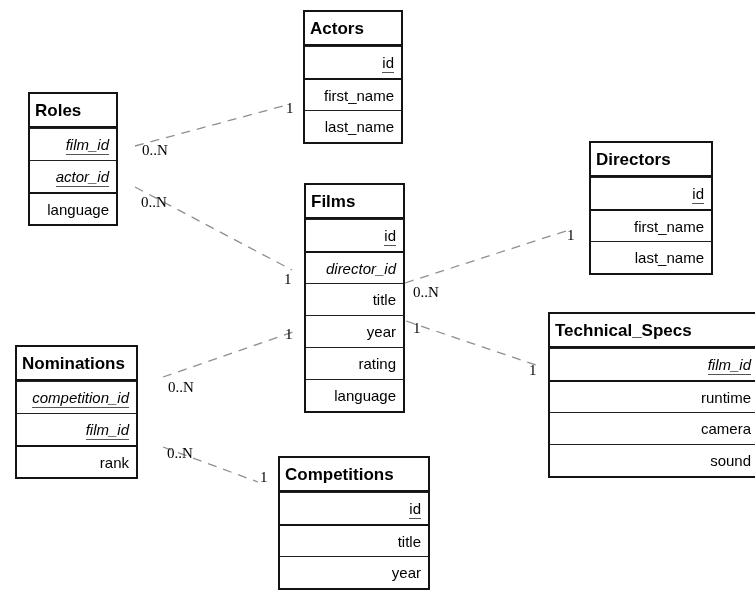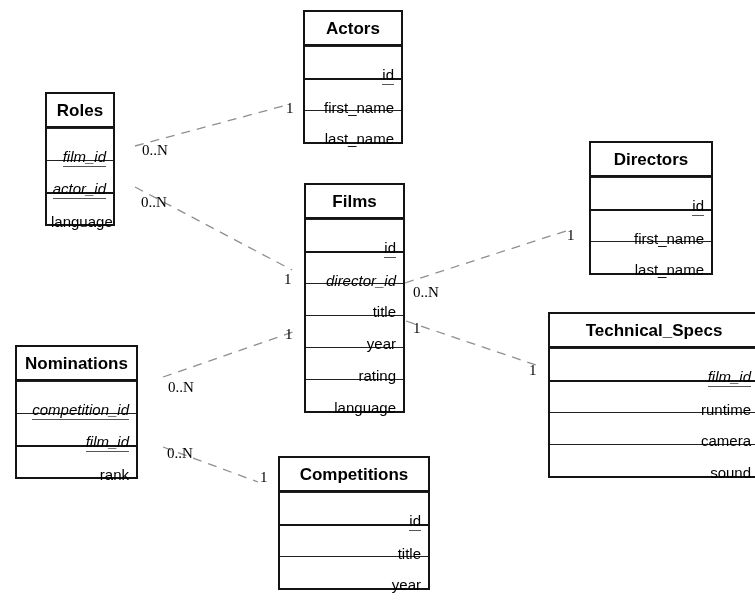--- a/index.html
+++ b/index.html
@@ -12,30 +12,29 @@
     overflow:hidden;
   }
   #wires{position:absolute;left:0;top:0;width:755px;height:604px;pointer-events:none;}
   .table{
     position:absolute;
     background:#fff;
     border:2px solid #141414;
   }
   .thead{
     height:34px;line-height:34px;
-    text-align:center;
     font-weight:bold;font-size:17px;color:#000;
     border-bottom:2px solid #141414;
     padding:0 5px;white-space:nowrap;
   }
   .trow{
     height:32px;line-height:32px;
     text-align:right;
     font-size:15px;color:#000;
-    padding:12px 7px 0 4px;white-space:nowrap;
+    padding:0 7px 0 4px;white-space:nowrap;
     border-top:1px solid #222;
   }
   .trow:first-of-type{border-top:none;}
   .trow.sep-heavy{border-top:2px solid #141414;}
   .fld{display:inline-block;line-height:normal;}
   .fld.pk{border-bottom:1px solid #555;padding-bottom:1px;}
   .fld.fk{font-style:italic;}
   .card{
     position:absolute;
     font-family:"Liberation Serif", serif;
@@ -50,21 +49,21 @@
 
   <svg id="wires" viewBox="0 0 755 604" xmlns="http://www.w3.org/2000/svg">
     <line x1="135" y1="146" x2="283" y2="106" stroke="#8f8f8f" stroke-width="1.3" stroke-dasharray="9 7"></line>
     <line x1="135" y1="187" x2="292" y2="270" stroke="#8f8f8f" stroke-width="1.3" stroke-dasharray="9 7"></line>
     <line x1="405" y1="283" x2="566" y2="231" stroke="#8f8f8f" stroke-width="1.3" stroke-dasharray="9 7"></line>
     <line x1="406" y1="321" x2="536" y2="365" stroke="#8f8f8f" stroke-width="1.3" stroke-dasharray="9 7"></line>
     <line x1="163" y1="377" x2="293" y2="332" stroke="#8f8f8f" stroke-width="1.3" stroke-dasharray="9 7"></line>
     <line x1="163" y1="447" x2="258" y2="482" stroke="#8f8f8f" stroke-width="1.3" stroke-dasharray="9 7"></line>
   </svg>
 
-  <div class="table" style="left:45px;top:92px;width:70px">
+  <div class="table" style="left:28px;top:92px;width:90px">
     <div class="thead">Roles</div>
     <div class="trow"><span class="fld pk fk">film_id</span></div>
     <div class="trow"><span class="fld pk fk">actor_id</span></div>
     <div class="trow sep-heavy"><span class="fld">language</span></div>
   </div>
 
   <div class="table" style="left:303px;top:10px;width:100px">
     <div class="thead">Actors</div>
     <div class="trow"><span class="fld pk">id</span></div>
     <div class="trow sep-heavy"><span class="fld">first_name</span></div>

